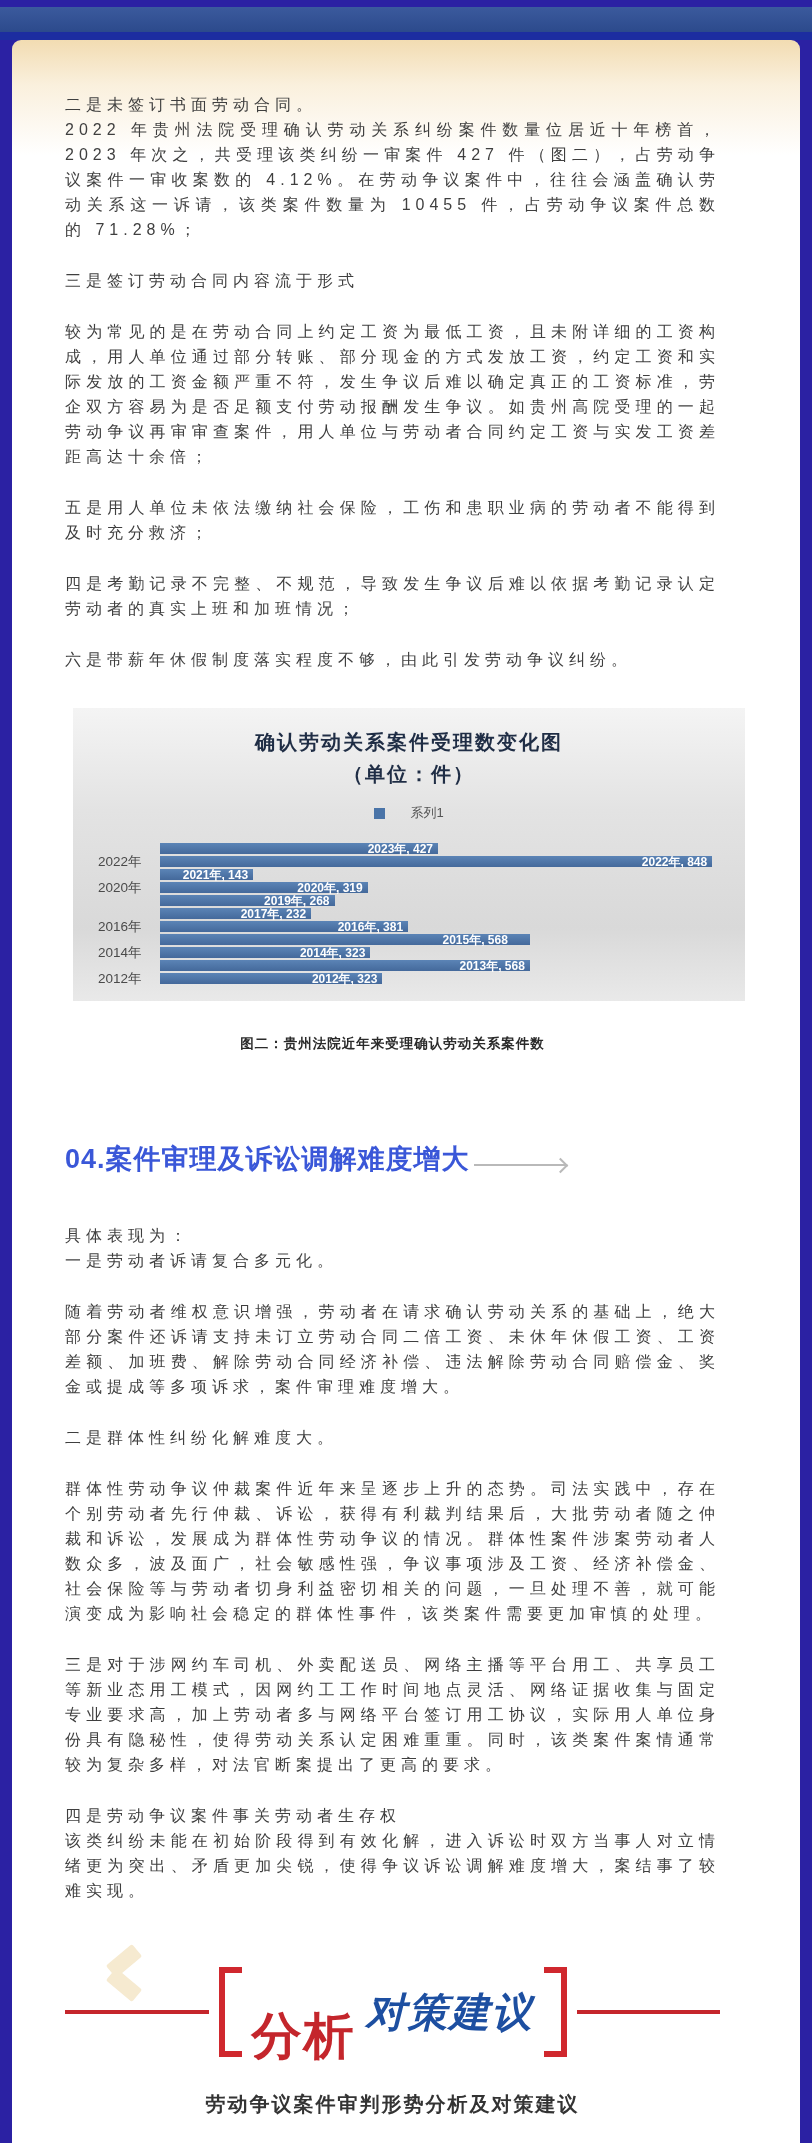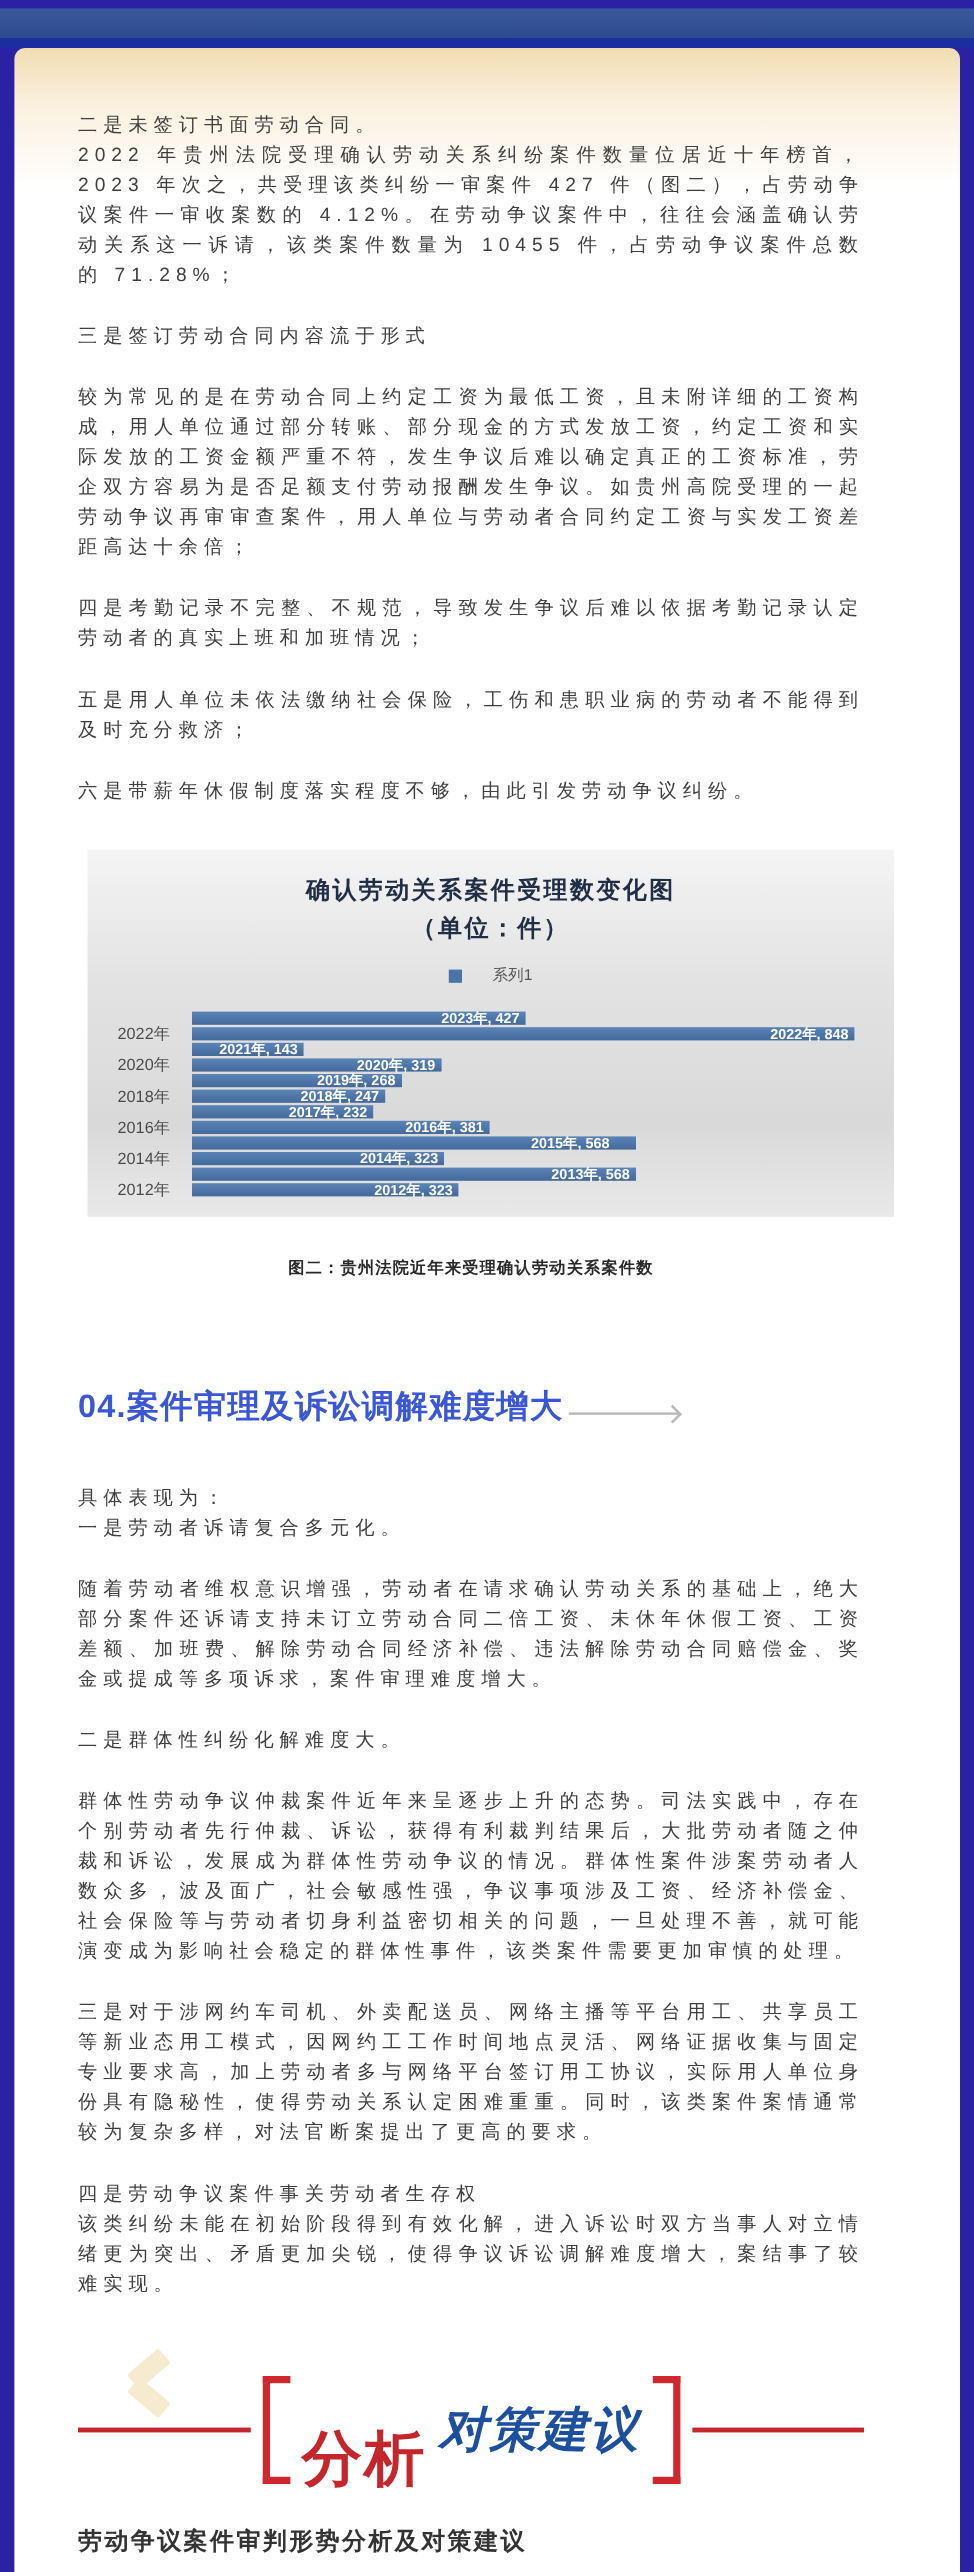--- a/index.html
+++ b/index.html
@@ -97,39 +97,39 @@
     display:flex;align-items:center;gap:10px;
     margin:46px 0 30px 0;
   }
   .red-line{flex:1;height:4px;background:#c5262c;}
   .bracket{width:17px;height:78px;flex:none;}
   .bracket.left{border-left:6px solid #d0282e;border-top:6px solid #d0282e;border-bottom:6px solid #d0282e;}
   .bracket.right{border-right:6px solid #d0282e;border-top:6px solid #d0282e;border-bottom:6px solid #d0282e;}
   .badge-red{font-size:50px;font-weight:bold;color:#c4262c;letter-spacing:2px;line-height:1;margin-top:48px;}
   .badge-blue{font-size:40px;font-weight:bold;color:#1d4fa1;letter-spacing:2px;line-height:1;font-style:italic;}
   .analysis-subtitle{
-    font-size:20px;font-weight:bold;color:#333;
+    text-align:center;font-size:20px;font-weight:bold;color:#333;
     letter-spacing:2px;margin:0 0 24px 0;
   }
 </style>
 </head>
 <body>
 
 <div class="top-gap"></div>
 <div class="top-band"></div>
 <div class="top-band-dark"></div>
 
 <div class="card">
 
   <p class="para"><span>二是未签订书面劳动合同。</span><br><span>2022 年贵州法院受理确认劳动关系纠纷案件数量位居近十年榜首，2023 年次之，共受理该类纠纷一审案件 427 件（图二），占劳动争议案件一审收案数的 4.12%。在劳动争议案件中，往往会涵盖确认劳动关系这一诉请，该类案件数量为 10455 件，占劳动争议案件总数的 71.28%；</span></p>
 
   <p class="para">三是签订劳动合同内容流于形式</p>
   <p class="para">较为常见的是在劳动合同上约定工资为最低工资，且未附详细的工资构成，用人单位通过部分转账、部分现金的方式发放工资，约定工资和实际发放的工资金额严重不符，发生争议后难以确定真正的工资标准，劳企双方容易为是否足额支付劳动报酬发生争议。如贵州高院受理的一起劳动争议再审审查案件，用人单位与劳动者合同约定工资与实发工资差距高达十余倍；</p>
+  <p class="para">五是用人单位未依法缴纳社会保险，工伤和患职业病的劳动者不能得到及时充分救济；</p>
   <p class="para">四是考勤记录不完整、不规范，导致发生争议后难以依据考勤记录认定劳动者的真实上班和加班情况；</p>
-  <p class="para">五是用人单位未依法缴纳社会保险，工伤和患职业病的劳动者不能得到及时充分救济；</p>
   <p class="para">六是带薪年休假制度落实程度不够，由此引发劳动争议纠纷。</p>
 
   <div class="chart-panel">
     <div class="chart-title">确认劳动关系案件受理数变化图</div>
     <div class="chart-subtitle">（单位：件）</div>
     <div class="chart-legend">
       <span class="legend-swatch"></span>
       <span class="legend-label">系列1</span>
     </div>
     <div id="chart-bars">
@@ -163,28 +163,20 @@
             <div class="bar" style="width: 37.093%;">
               <span class="bar-label" style="right: 5px;">2020年, 319</span>
             </div>
           </div>
         </div>
         <div class="bar-row">
           <div class="axis-cell"></div>
           <div class="track">
             <div class="bar" style="width: 31.1628%;">
               <span class="bar-label" style="right: 5px;">2019年, 268</span>
-            </div>
-          </div>
-        </div>
-        <div class="bar-row">
-          <div class="axis-cell">2018年</div>
-          <div class="track">
-            <div class="bar" style="width: 28.7209%;">
-              <span class="bar-label" style="right: 5px;">2018年, 247</span>
             </div>
           </div>
         </div>
         <div class="bar-row">
           <div class="axis-cell"></div>
           <div class="track">
             <div class="bar" style="width: 26.9767%;">
               <span class="bar-label" style="right: 5px;">2017年, 232</span>
             </div>
           </div>

